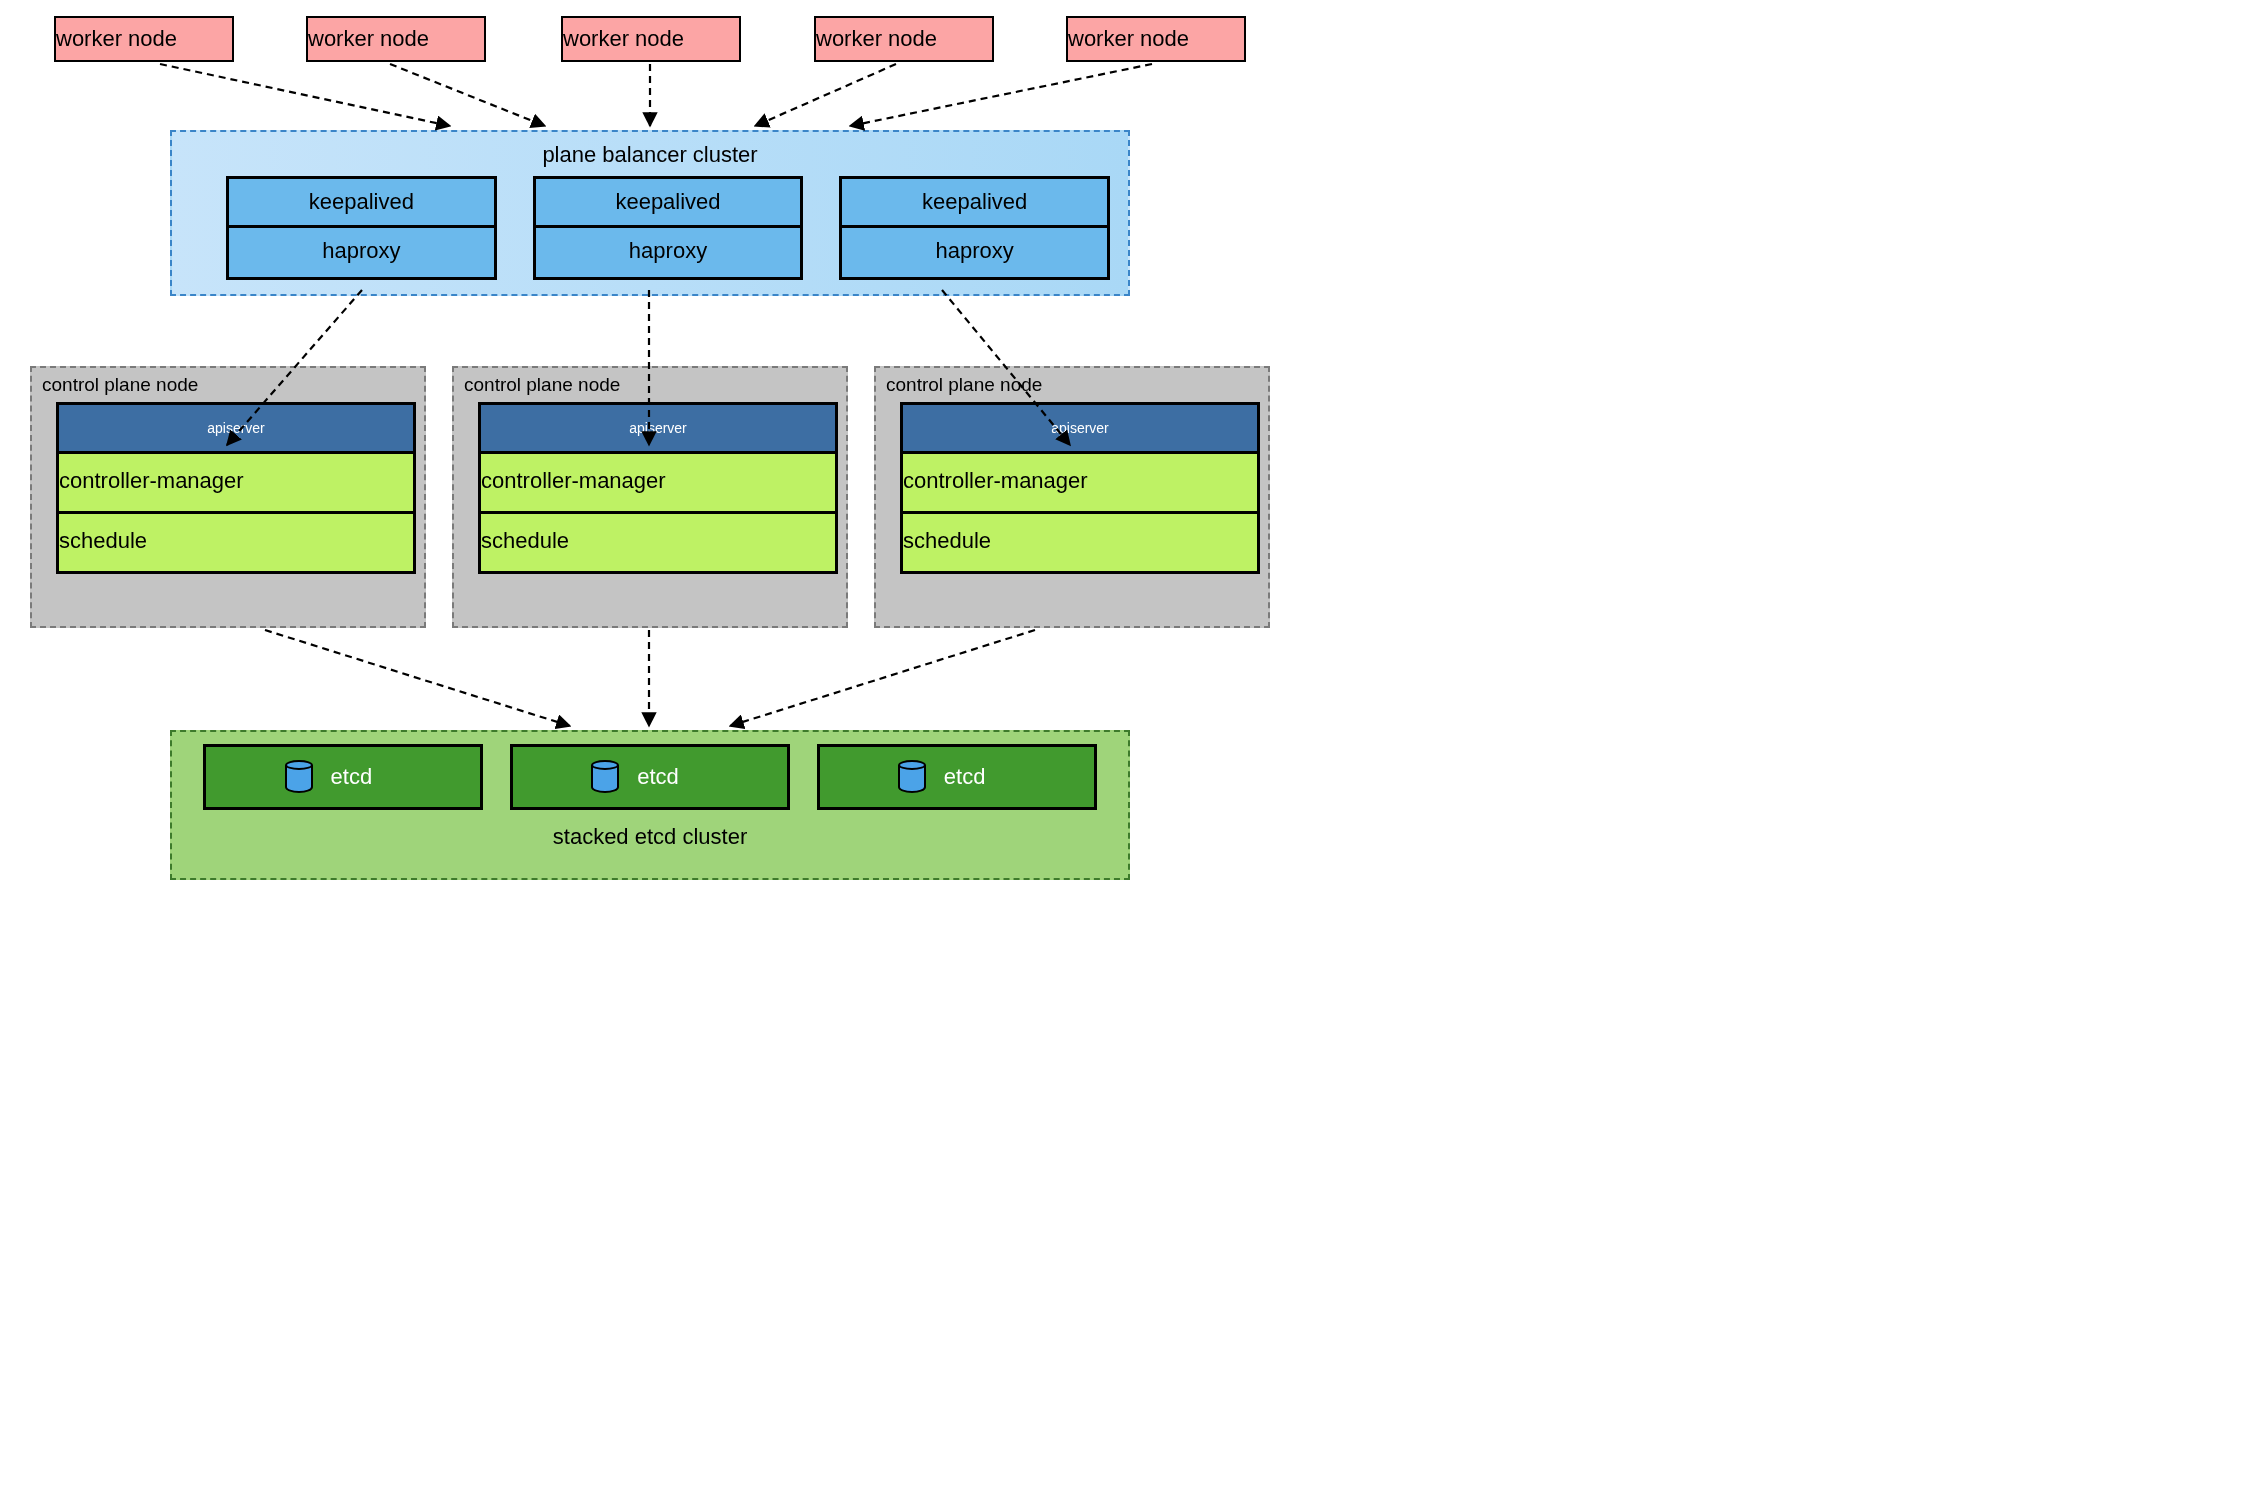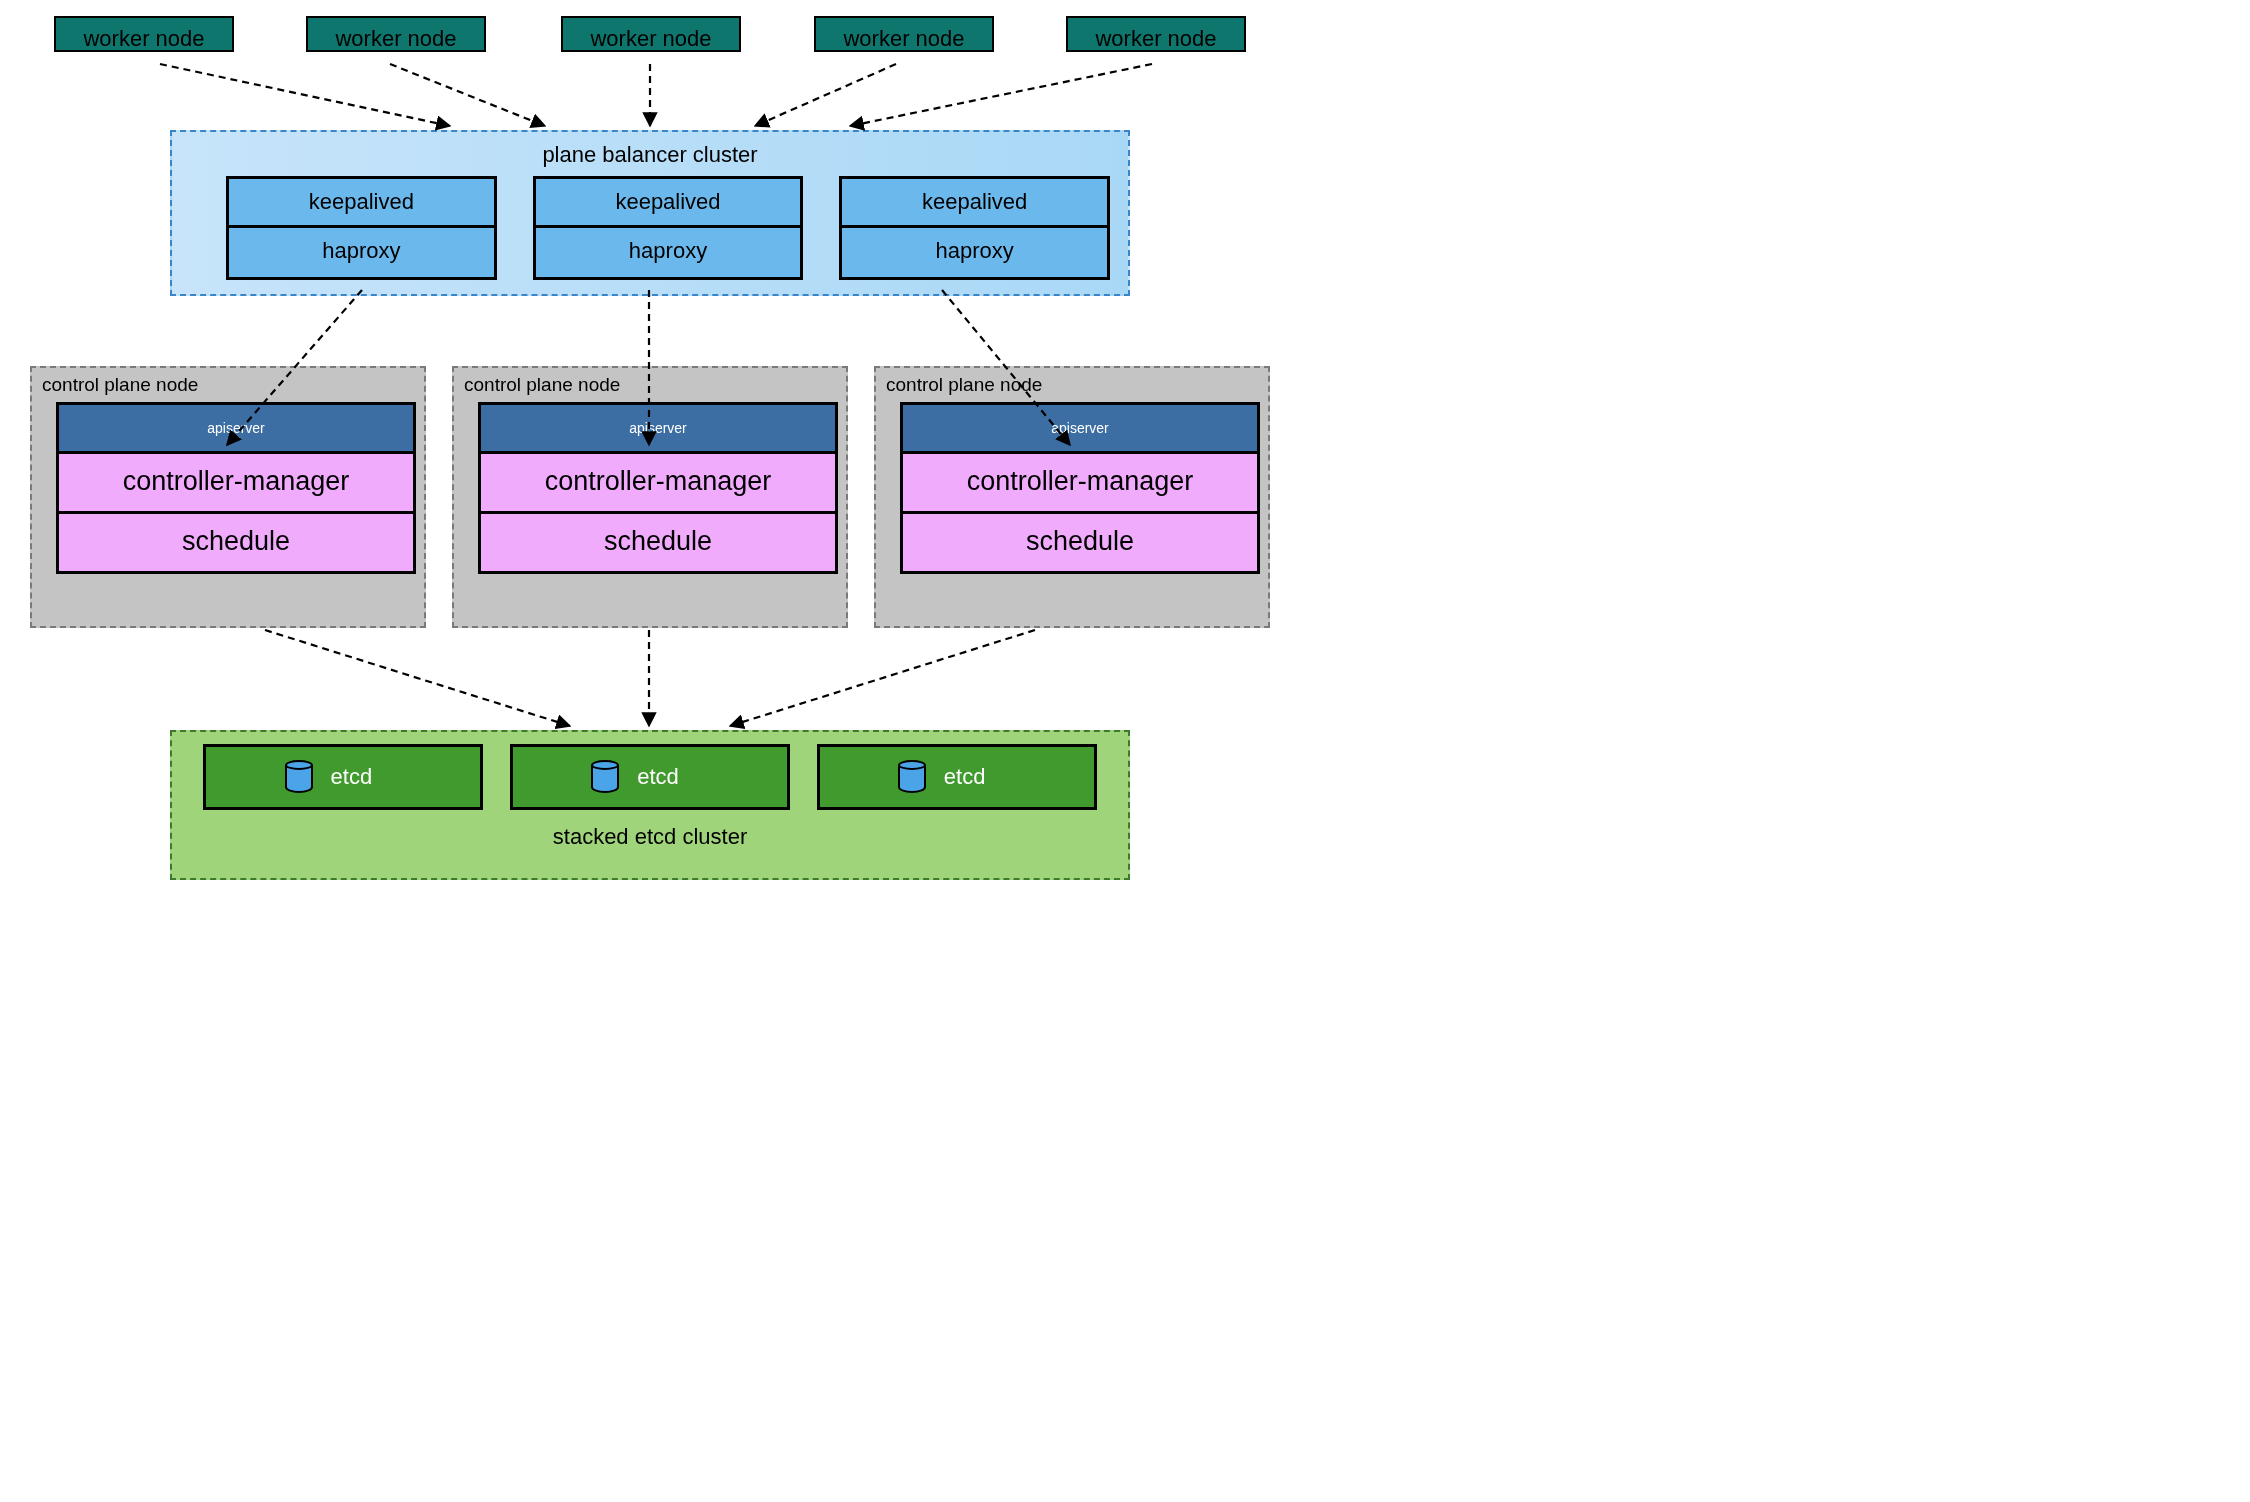--- a/index.html
+++ b/index.html
@@ -2,24 +2,23 @@
 <html><head>
 <meta charset="utf-8">
 <style>
   * { box-sizing: border-box; }
   body { margin: 0; padding: 0; font-family: "Helvetica Neue", Helvetica, Arial, sans-serif; background:#fff; }
   .stage { position: relative; width: 1500px; height: 1001px; margin: 0; }
   .abs { position: absolute; }
 
   
   .worker {
-    width: 180px; height: 36px;
-    background: #0f766e;
+    width: 180px; height: 46px;
+    background: #fca5a5;
     border: 2px solid #000;
-    text-align: center;
     line-height: 42px;
     font-size: 22px;
     color: #000;
   }
 
   
   .lb-cluster {
     width: 960px;
     background: linear-gradient(to right, #c7e4fa, #a9d8f6);
     border: 2px dashed #3a85c8;
@@ -50,25 +49,25 @@
   .cp-stack { }
   .cp-api {
     height: 52px;
     background: #3d6ea3;
     border: 3px solid #000;
     text-align:center; line-height: 46px;
     font-size: 14px; color:#fff;
   }
   .cp-cm, .cp-sch {
     height: 60px;
-    background: #f0abfc;
+    background: #bef264;
     border: 3px solid #000;
     border-top: none;
-    text-align:center; line-height: 54px;
-    font-size: 27px; color:#000;
+    text-align:left; line-height: 54px;
+    font-size: 22px; color:#000;
   }
 
   
   .etcd-cluster {
     width: 960px; height: 150px;
     background: #9fd47a;
     border: 2px dashed #3d7a2b;
     padding: 12px 0 0 0;
   }
   .etcd-row { display:flex; justify-content: space-around; padding: 0 18px; }

